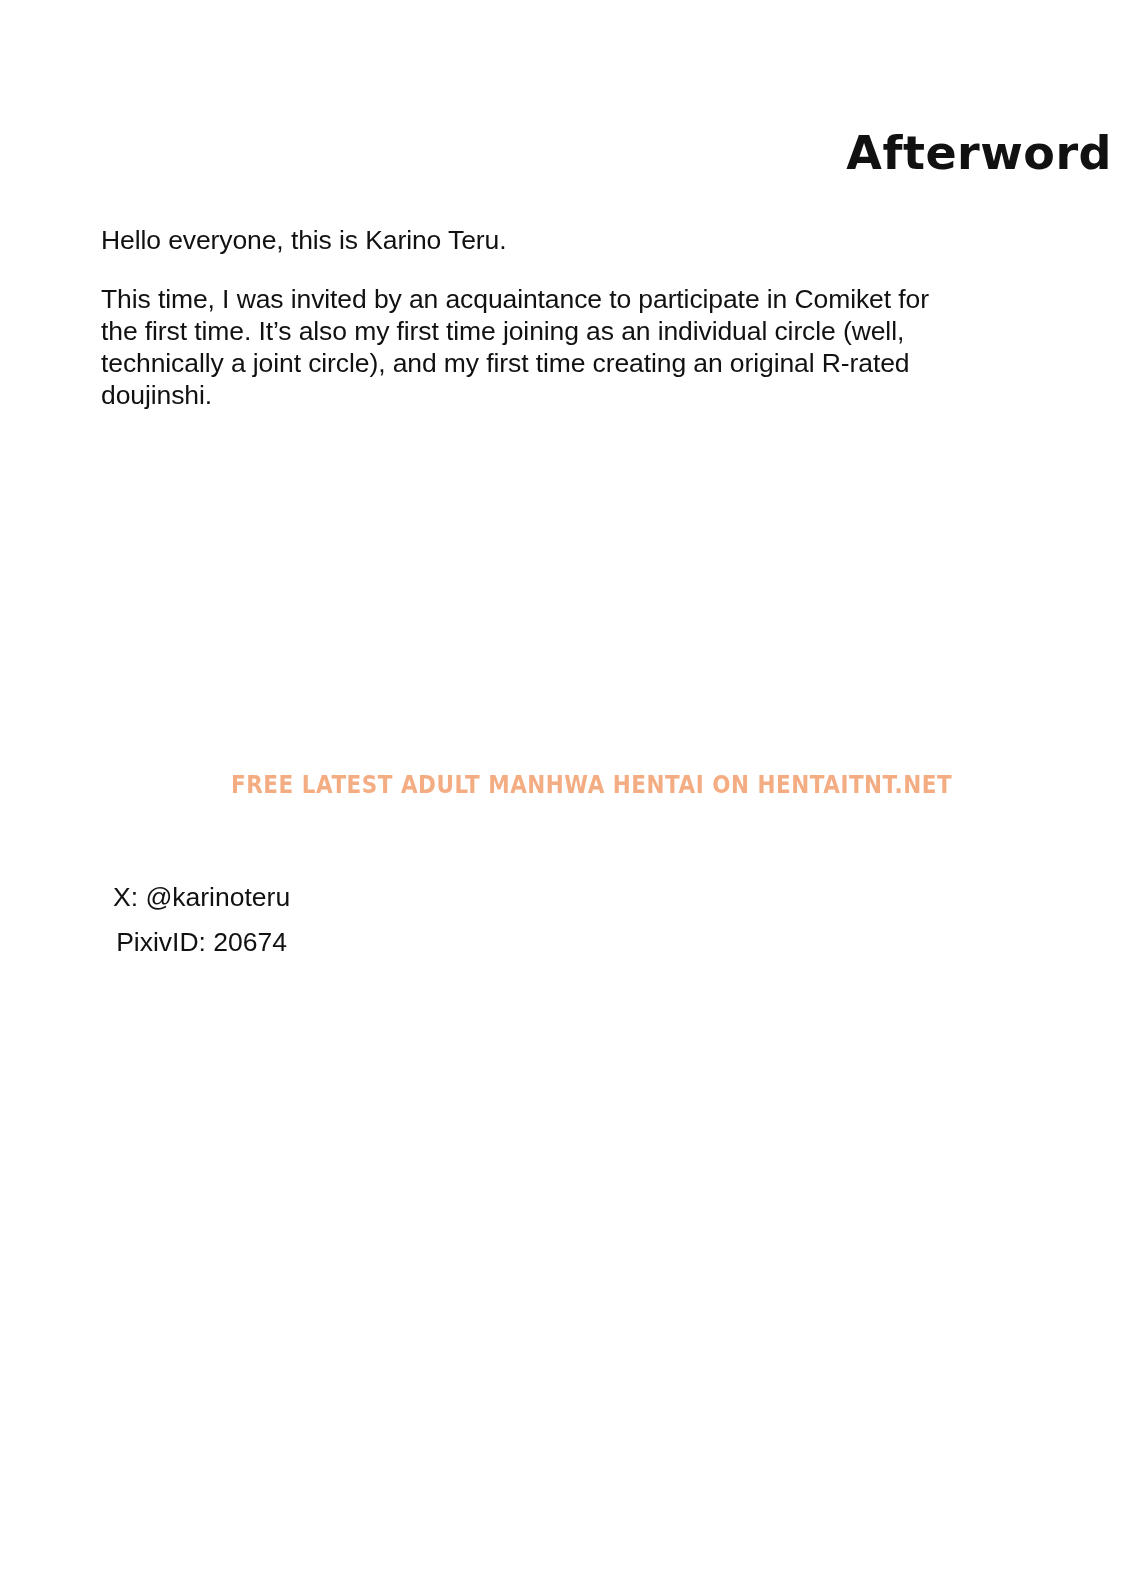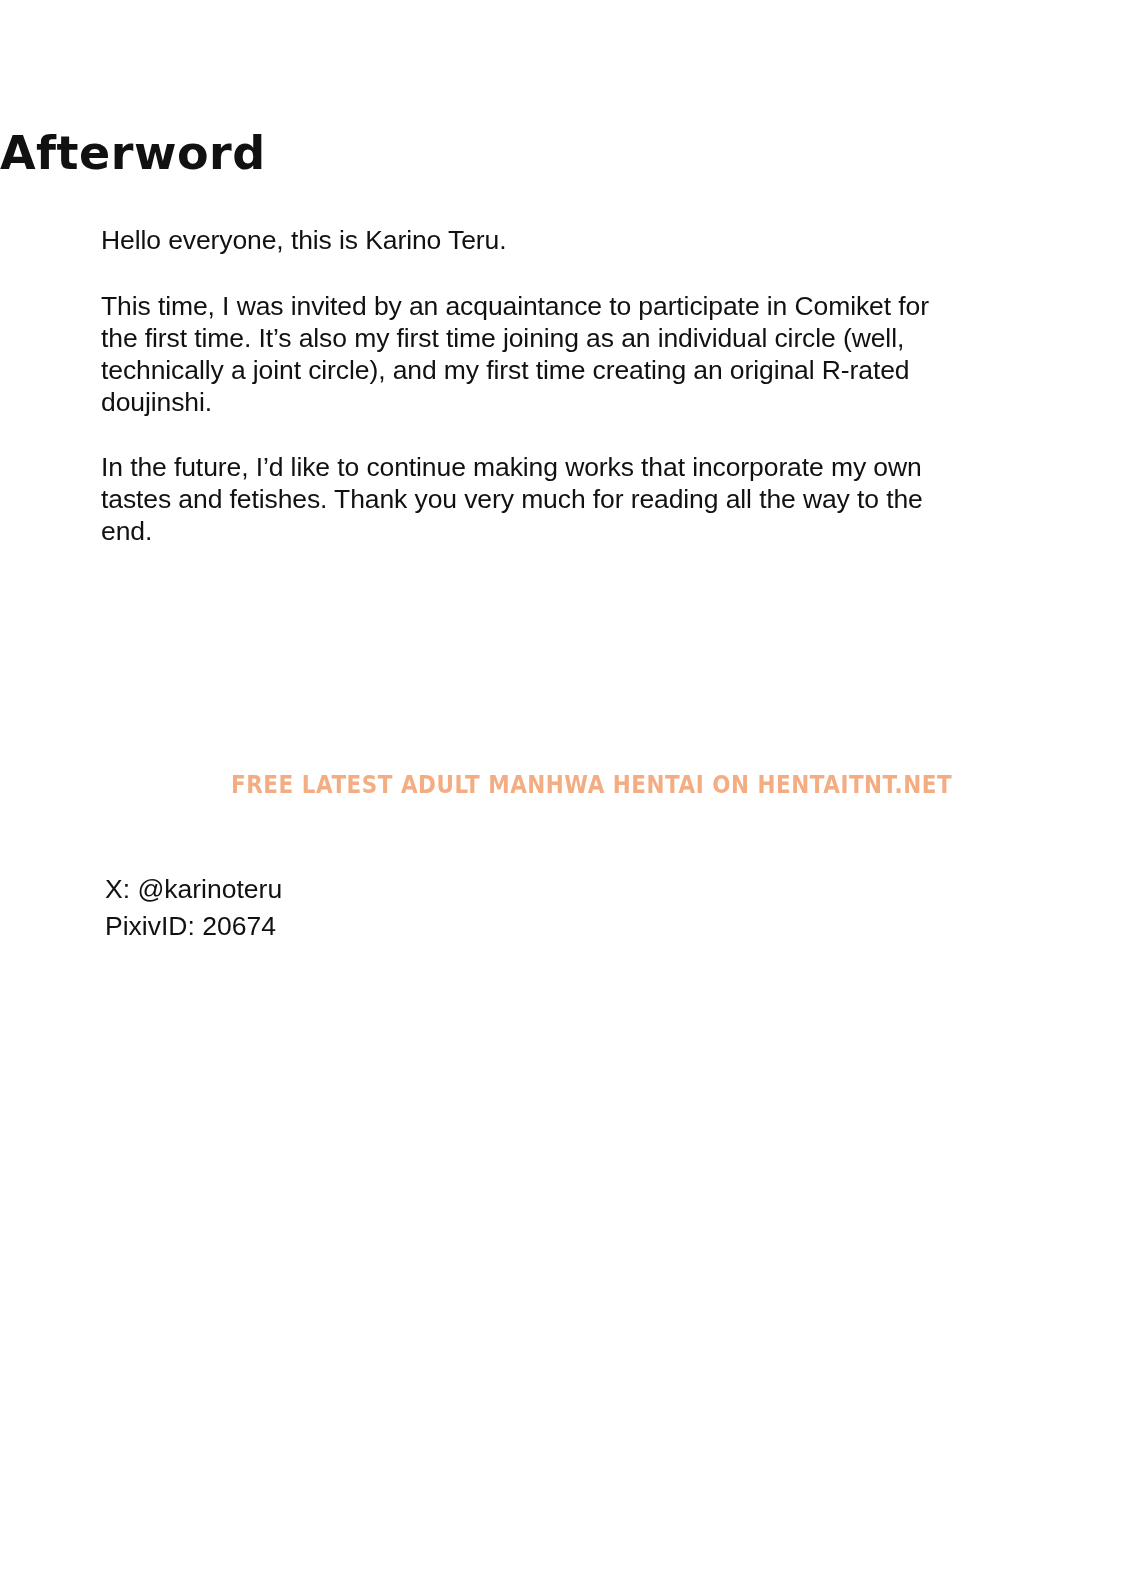--- a/index.html
+++ b/index.html
@@ -19,51 +19,51 @@
       position: absolute;
       left: 0; top: 0;
       width: 1126px; height: 1590px;
       background: #ffffff;
     }
     .title {
       position: absolute;
       top: 126px;
       left: 0;
       width: 1112px;
-      text-align: left;
+      text-align: right;
       font-size: 46px;
       font-weight: bold;
       letter-spacing: 0.5px;
       margin: 0;
       font-family: "DejaVu Sans", sans-serif;
     }
     .body {
       position: absolute;
       left: 101px;
       top: 224px;
       width: 900px;
       font-size: 26.5px;
       line-height: 32px;
       font-family: "Liberation Sans", sans-serif;
       letter-spacing: -0.1px;
     }
     .para {
       margin: 0 0 33px 0;
       white-space: pre-line;
     }
-    .para.p1 { margin-bottom: 34px; }
+    .para.p1 { margin-bottom: 27px; }
     .contact {
       position: absolute;
       left: 101px;
       top: 869px;
       font-size: 26.5px;
       line-height: 33px;
       font-family: "Liberation Sans", sans-serif;
     }
-    .contact div { margin: 4px; }
+    .contact div { margin: 12px; text-align: center; }
     .watermark {
       position: absolute;
       left: 231px;
       top: 770px;
       font-size: 25px;
       font-weight: bold;
       color: #f4a97c;
       letter-spacing: 0.6px;
       font-family: "DejaVu Sans", sans-serif;
       white-space: nowrap;
@@ -77,23 +77,20 @@
 
 <div class="page">
   <h1 class="title">Afterword</h1>
 
   <div class="body">
     <p class="para p1">Hello everyone, this is Karino Teru.</p>
     <p class="para">This time, I was invited by an acquaintance to participate in Comiket for
 the first time. It’s also my first time joining as an individual circle (well,
 technically a joint circle), and my first time creating an original R-rated
 doujinshi.</p>
-    <p class="para">In the future, I’d like to continue making works that incorporate my own
-tastes and fetishes. Thank you very much for reading all the way to the
-end.</p>
   </div>
 
   <div class="watermark">FREE LATEST ADULT MANHWA HENTAI ON HENTAITNT.NET</div>
 
   <div class="contact">
     <div>X: @karinoteru</div>
     <div>PixivID: 20674</div>
   </div>
 </div>
 

